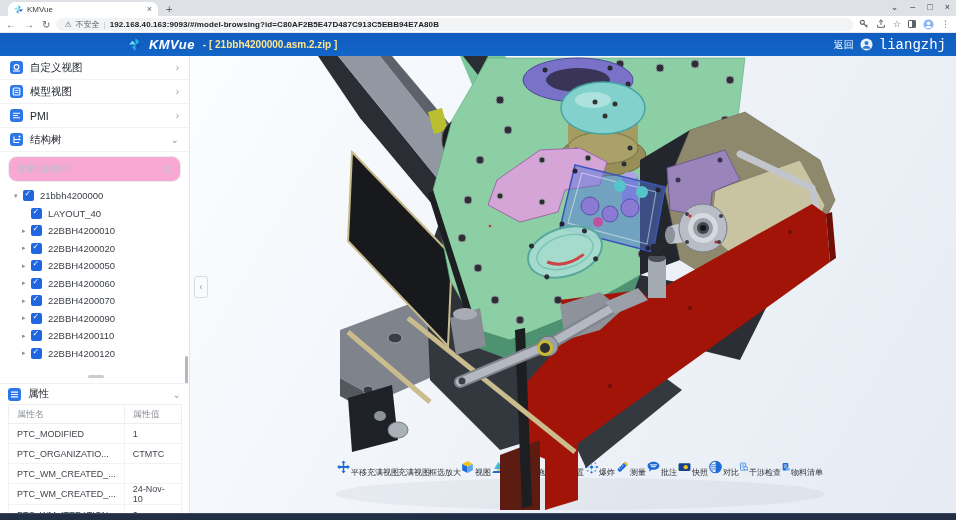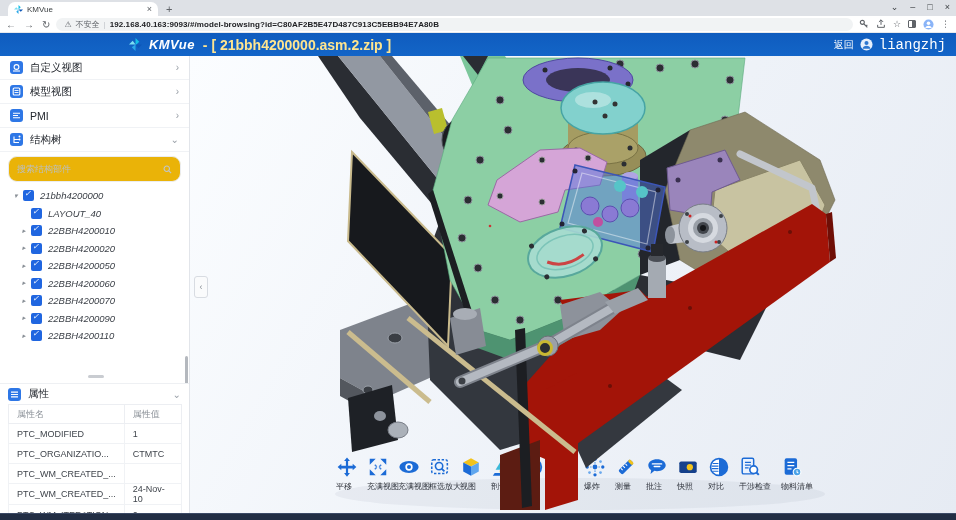--- a/index.html
+++ b/index.html
@@ -26,40 +26,40 @@
   .omni-div { color:#c0c4c9; }
   .url-text { color:#202124; letter-spacing:0.1px;font-weight:bold; }
   .baricons { display:flex; gap:7px; align-items:center; font-size:9px; color:#5f6368; }
   .panel-ic { width:8px; height:8px; border:1px solid #5f6368; border-radius:1px; position:relative; }
   .panel-ic::after { content:""; position:absolute; right:0; top:0; width:3px; height:100%; background:#5f6368; }
 
   
   .appheader { height:23px; background:linear-gradient(#0f5cbe,#1365c8); display:flex;
     align-items:center; padding-left:128px; padding-right:10px; gap:6px; }
   .logo-text { color:#fff; font-weight:bold; font-size:13px; letter-spacing:0.4px; font-style:italic; }
-  .file-label { color:#ffe58f; font-size:14px; font-weight:bold; margin-left:2px; }
+  .file-label { color:#ffe58f; font-size:10px; font-weight:bold; margin-left:2px; }
   .hspacer { flex:1; }
   .back-btn { color:#fff; font-size:10px; background:none; border:none; cursor:pointer;
     font-family:inherit; }
   .username { color:#fff; font-size:14px;font-family:Liberation Mono, monospace; }
 
   
   .main { display:flex; height:464px; }
   .sidebar { width:190px; background:#fff; border-right:1px solid #e2e5ea; position:relative; }
   .sect { height:24px; display:flex; align-items:center; padding:0 10px;
     border-bottom:1px solid #f0f2f5; cursor:pointer; }
   .sect-label { font-size:10.5px; color:#23272e; margin-left:7px; flex:1; font-weight:500; }
   .chev { font-size:10px; color:#9aa0a8; }
-  .searchwrap { margin:4px 8px 2px 8px; height:17px; background:#eab308; border:1px solid #ebedf0;
+  .searchwrap { margin:4px 8px 2px 8px; height:17px; background:#f9a8d4; border:1px solid #ebedf0;
     border-radius:9px; display:flex; align-items:center; padding:12px 8px; }
   .searchwrap input { border:none; background:transparent; outline:none; flex:1;
     font-size:9px; color:#5a6068; font-family:inherit; }
   .searchwrap input::placeholder { color:#b9bfc7; }
 
-  .tree { padding-top:3px;font-style:italic; }
+  .tree { padding-top:3px; }
   .trow { height:17.5px; display:flex; align-items:center; font-size:9.5px; color:#3a3f46; cursor:pointer; }
   .trow.lvl0 { padding-left:14px; }
   .trow.lvl1 { padding-left:22px; }
   .tarrow { width:9px; font-size:7px; color:#8a9097; flex:none; }
   .cbox { width:11px; height:11px; background:#2066e0; border-radius:2px; margin-right:6px;
     flex:none; position:relative; }
   .cbox::after { content:"✓"; position:absolute; left:1.5px; top:-1px; color:#fff; font-size:8px; }
 
   .hthumb { position:absolute; left:88px; top:319px; width:16px; height:3px;
     background:#c9ccd1; border-radius:2px; }
@@ -75,21 +75,21 @@
   .ptab td { color:#3f444b; height:20px; padding:0 8px; border:1px solid #f0f2f5; }
   .ptab .c1 { width:84px;margin-left:40px; }
 
   
   .viewer { flex:1; position:relative; overflow:hidden;
     background:linear-gradient(120deg,#fbfdff 0%,#eef2f8 55%,#e6ebf3 100%); }
   .collapse { position:absolute; left:4px; top:220px; width:14px; height:22px; background:#fafbfc;
     border:1px solid #d8dce2; border-radius:3px; color:#8a9097; font-size:9px; line-height:20px;
     text-align:center; cursor:pointer; z-index:4; padding:0; font-family:inherit; }
   .toolbar { position:absolute; left:146px; top:400px; display:flex; z-index:2; }
-  .titem { width:31px; display:flex; flex-direction:column; align-items:flex-start; cursor:pointer; }
+  .titem { width:31px; display:flex; flex-direction:row; align-items:flex-end; cursor:pointer; }
   .titem.wide { width:42px; }
   .ticon { width:22px; height:22px; }
   .tlabel { font-size:8px; color:#2b2f36; margin-top:3px; white-space:nowrap; }
   .model { position:absolute; inset:0; z-index:3; pointer-events:none; }
 
   .taskbar { position:absolute; left:0; bottom:0; width:956px; height:7px; background:#222e44;
     border-top:1px solid #3c4a66; z-index:10; }
 
   .mini-ic { width:13px; height:13px; flex:none; }
 </style>
@@ -257,20 +257,25 @@
         <div class="trow lvl1">
             <span class="tarrow">▸</span>
             <span class="cbox"></span>
             <span>22BBH4200090</span>
           </div>
         <div class="trow lvl1">
             <span class="tarrow">▸</span>
             <span class="cbox"></span>
             <span>22BBH4200110</span>
           </div>
+        <div class="trow lvl1">
+            <span class="tarrow">▸</span>
+            <span class="cbox"></span>
+            <span>22BBH4200120</span>
+          </div>
       </div>
 
       <div class="hthumb"></div>
       <div class="vthumb"></div>
 
       <div class="props">
         <div class="props-head">
           <svg class="mini-ic" viewBox="0 0 13 13">
               <rect width="13" height="13" rx="3" fill="#2e77e6"></rect>
               <path d="M3 4.2h7M3 6.5h7M3 8.8h7" stroke="#fff" stroke-width="1.2"></path>

